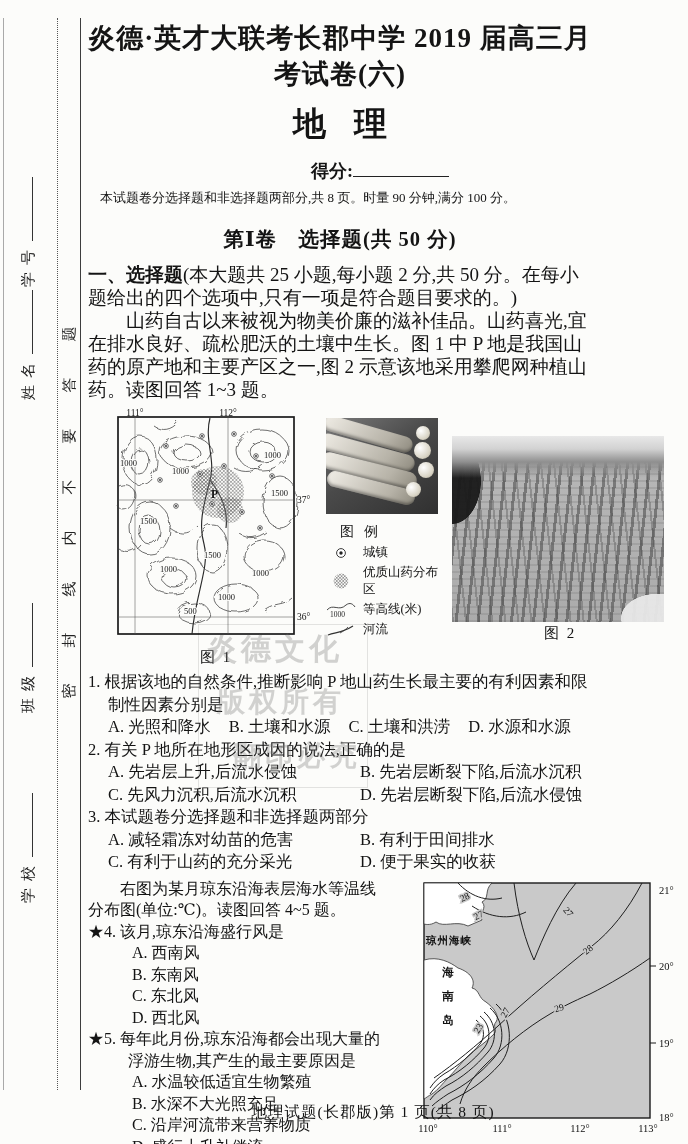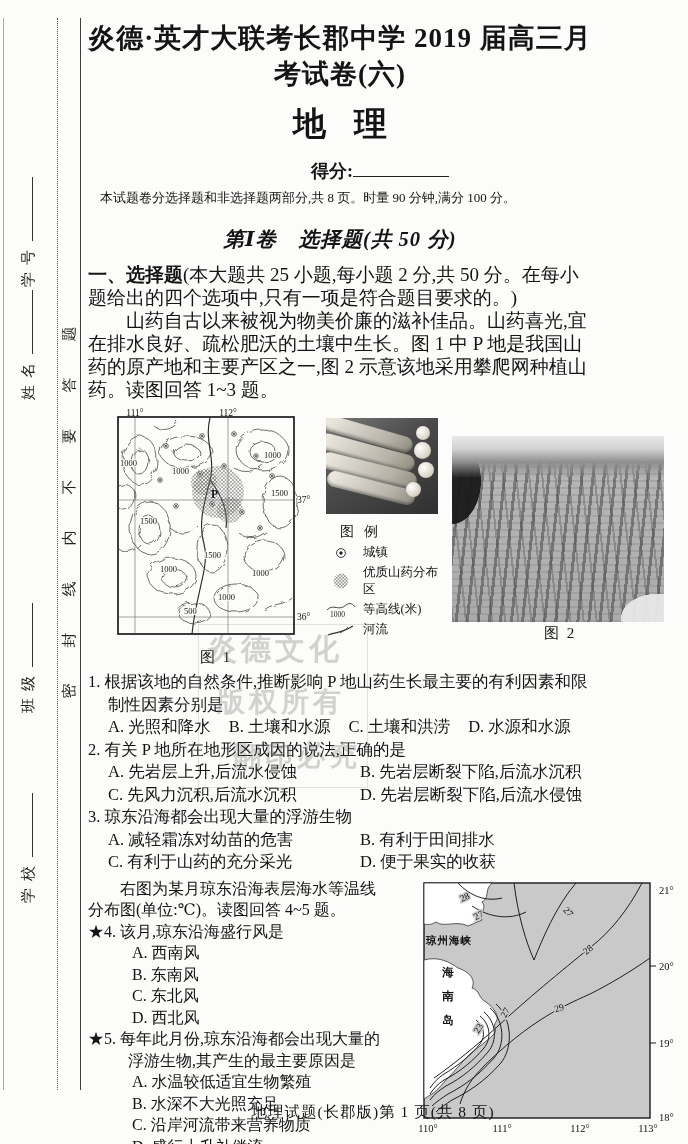--- a/index.html
+++ b/index.html
@@ -39,21 +39,21 @@
   .header-title { width: 504px; text-align: center; font-size: 27px;
                   font-weight: 700; margin-top: 8px; letter-spacing: 1px; }
   .subject { width: 504px; text-align: center; font-size: 33px; font-weight: 700;
              letter-spacing: 28px; text-indent: 28px; margin-top: 10px; }
   .score-row { width: 584px; margin-top: 12px; text-align: center;
                font-size: 18px; font-weight: 700; height: 26px; }
   .score-blank { display: inline-block; width: 96px; height: 17px;
                  border-bottom: 1.5px solid #222; }
   .exam-info { width: 504px; font-size: 13px; margin-top: 4px; padding-left: 12px; }
   .section-heading { width: 504px; text-align: center; font-size: 20.5px;
-                     font-weight: 700; margin: 18px 0 10px; letter-spacing: 1px; font-style: italic; }
+                     font-weight: 700; margin: 18px 0 10px; letter-spacing: 1px; }
   .para { width: 504px; font-size: 19px; line-height: 23px; }
   .lead { font-weight: 700; }
   .indent { text-indent: 2em; }
   
   .figures { display: flex; gap: 8px; margin: 7px 0 2px 26px; }
   .fig1col { width: 204px; }
   .figcap { text-align: center; font-size: 15px; margin-top: 2px; letter-spacing: 2px; }
   .legcol { width: 118px; padding-top: 10px; }
   .photo-yam { width: 112px; height: 96px; position: relative; overflow: hidden;
                background: linear-gradient(145deg,#7a7a7a 0%,#4a4a4a 45%,#303030 100%); }
@@ -317,21 +317,21 @@
       <div class="qstem"><span class="qnum">2.</span> <span>有关 P 地所在地形区成因的说法,正确的是</span></div>
       <div class="opt-grid">
         <span>A. 先岩层上升,后流水侵蚀</span>
         <span>B. 先岩层断裂下陷,后流水沉积</span>
         <span>C. 先风力沉积,后流水沉积</span>
         <span>D. 先岩层断裂下陷,后流水侵蚀</span>
       </div>
     </div>
 
     <div class="qblock">
-      <div class="qstem"><span class="qnum">3.</span> <span>琼东沿海都会出现大量的浮游生物</span></div>
+      <div class="qstem"><span class="qnum">3.</span> <span>本试题卷分选择题和非选择题两部分</span></div>
       <div class="opt-grid">
         <span>A. 减轻霜冻对幼苗的危害</span>
         <span>B. 有利于田间排水</span>
         <span>C. 有利于山药的充分采光</span>
         <span>D. 便于果实的收获</span>
       </div>
     </div>
   </div>
 
   <div class="bottom">

